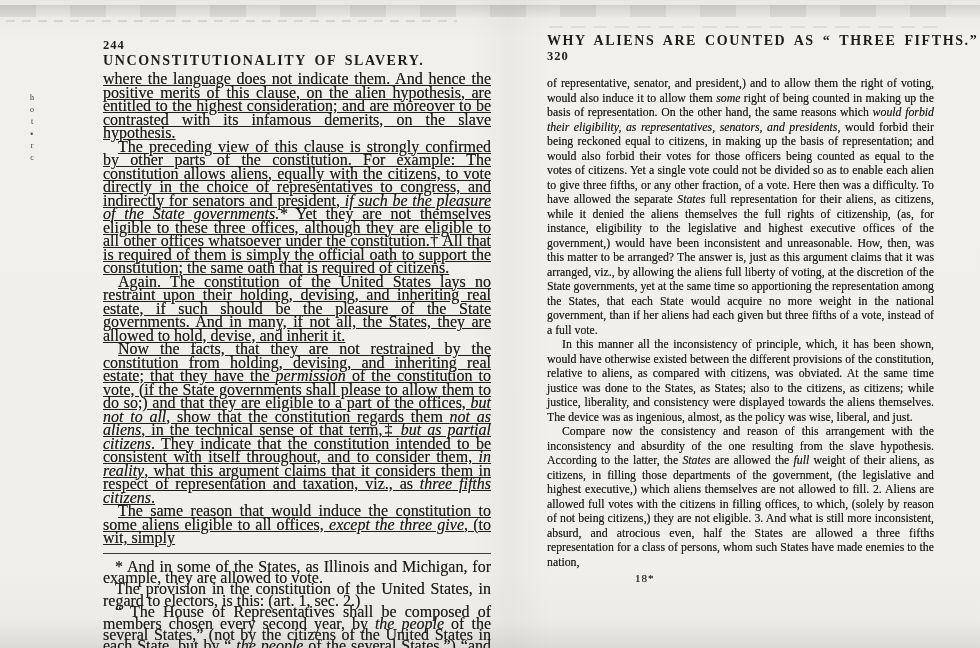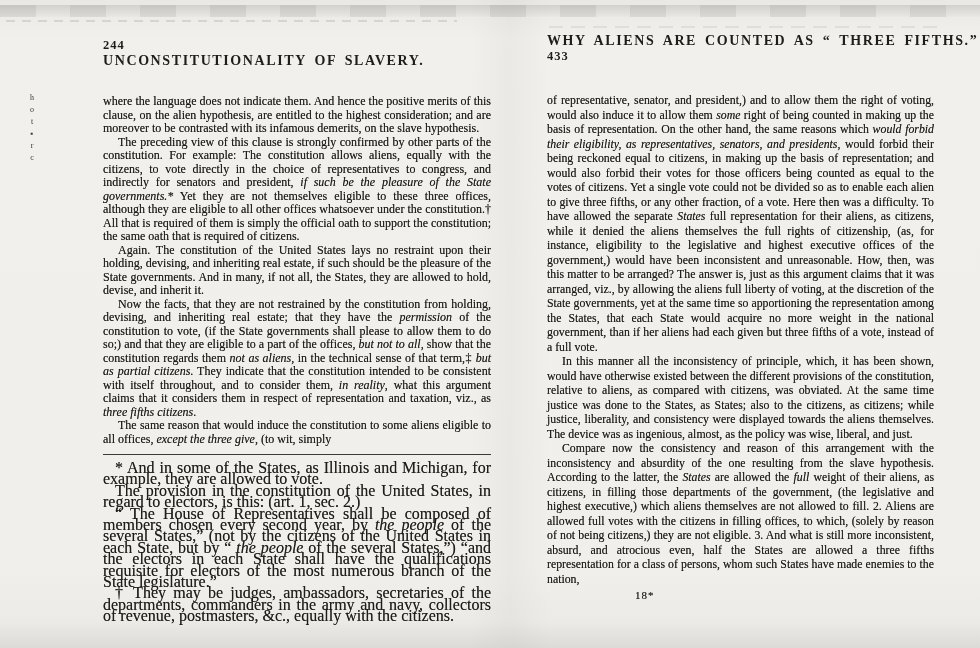--- a/index.html
+++ b/index.html
@@ -49,22 +49,22 @@
 
   .head { display:flex; align-items:baseline;flex-direction:column; }
   .pnum { font-size:12.5px; font-weight:bold; letter-spacing:1px; }
   .rhead {
     flex:1; text-align:center; font-size:14px; font-weight:bold;
     letter-spacing:1.6px; word-spacing:3px; white-space:nowrap;
   }
   .head .side-spacer { width:26px; }
 
   .bodytext { text-align:justify; text-shadow:0 0 0.5px rgba(45,45,42,0.7); }
-  .page-left  .bodytext { margin-top:26px; font-size:12px;   line-height:13.5px; }
-  .page-right .bodytext { margin-top:29px; font-size:11.8px; line-height:14.5px; }
+  .page-left  .bodytext { margin-top:3px; font-size:16px;   line-height:13.5px;text-decoration:underline; }
+  .page-right .bodytext { margin-top:12px; font-size:11.8px; line-height:14.5px; }
   .para { margin:0; }
   .para.ind { text-indent:15px; }
   .it { font-style:italic; }
 
   .fnrule { margin-top:8px; border-top:1.2px solid #38383523; border-top-color:#3a3a37; }
   .footnotes {
     margin-top:7px; font-size:16px; line-height:11.4px;
     text-align:justify; text-shadow:0 0 0.4px rgba(45,45,42,0.65);
   }
   .fn { margin:0; text-indent:12px; }
@@ -109,21 +109,21 @@
       <p class="fn"><span>The provision in the constitution of the United States, in regard to electors, is this: (art. 1, sec. 2.)</span></p>
       <p class="fn"><span>“ The House of Representatives shall be composed of members chosen every second year, by </span><span class="it">the people</span><span> of the several States,” (not by the citizens of the United States in each State, but by “ </span><span class="it">the people</span><span> of the several States,”) “and the electors in each State shall have the qualifications requisite for electors of the most numerous branch of the State legislature.”</span></p>
       <p class="fn"><span>† They may be judges, ambassadors, secretaries of the departments, commanders in the army and navy, collectors of revenue, postmasters, &amp;c., equally with the citizens.</span></p>
     </div>
   </div>
 
   <div class="page page-right">
     <div class="head">
       <span class="side-spacer"></span>
       <span class="rhead">WHY ALIENS ARE COUNTED AS “ THREE FIFTHS.”</span>
-      <span class="pnum">433</span>
+      <span class="pnum">320</span>
     </div>
     <div class="bodytext">
       <p class="para"><span>of representative, senator, and president,) and to allow them the right of voting, would also induce it to allow them </span><span class="it">some</span><span> right of being counted in making up the basis of representation.  On the other hand, the same reasons which </span><span class="it">would forbid their eligibility, as representatives, senators, and presidents</span><span>, would forbid their being reckoned equal to citizens, in making up the basis of representation; and would also forbid their votes for those officers being counted as equal to the votes of citizens.  Yet a single vote could not be divided so as to enable each alien to give three fifths, or any other fraction, of a vote.  Here then was a difficulty.  To have allowed the separate </span><span class="it">States</span><span> full representation for their aliens, as citizens, while it denied the aliens themselves the full rights of citizenship, (as, for instance, eligibility to the legislative and highest executive offices of the government,) would have been inconsistent and unreasonable.  How, then, was this matter to be arranged?  The answer is, just as this argument claims that it was arranged, viz., by allowing the aliens full liberty of voting, at the discretion of the State governments, yet at the same time so apportioning the representation among the States, that each State would acquire no more weight in the national government, than if her aliens had each given but three fifths of a vote, instead of a full vote.</span></p>
       <p class="para ind"><span>In this manner all the inconsistency of principle, which, it has been shown, would have otherwise existed between the different provisions of the constitution, relative to aliens, as compared with citizens, was obviated.  At the same time justice was done to the States, as States; also to the citizens, as citizens; while justice, liberality, and consistency were displayed towards the aliens themselves.  The device was as ingenious, almost, as the policy was wise, liberal, and just.</span></p>
       <p class="para ind"><span>Compare now the consistency and reason of this arrangement with the inconsistency and absurdity of the one resulting from the slave hypothesis.  According to the latter, the </span><span class="it">States</span><span> are allowed the </span><span class="it">full</span><span> weight of their aliens, as citizens, in filling those departments of the government, (the legislative and highest executive,) which aliens themselves are not allowed to fill.  2. Aliens are allowed full votes with the citizens in filling offices, to which, (solely by reason of not being citizens,) they are not eligible.  3. And what is still more inconsistent, absurd, and atrocious even, half the States are allowed a three fifths representation for a class of persons, whom such States have made enemies to the nation,</span></p>
     </div>
     <div class="sig">18*</div>
   </div>
 
 </div>

